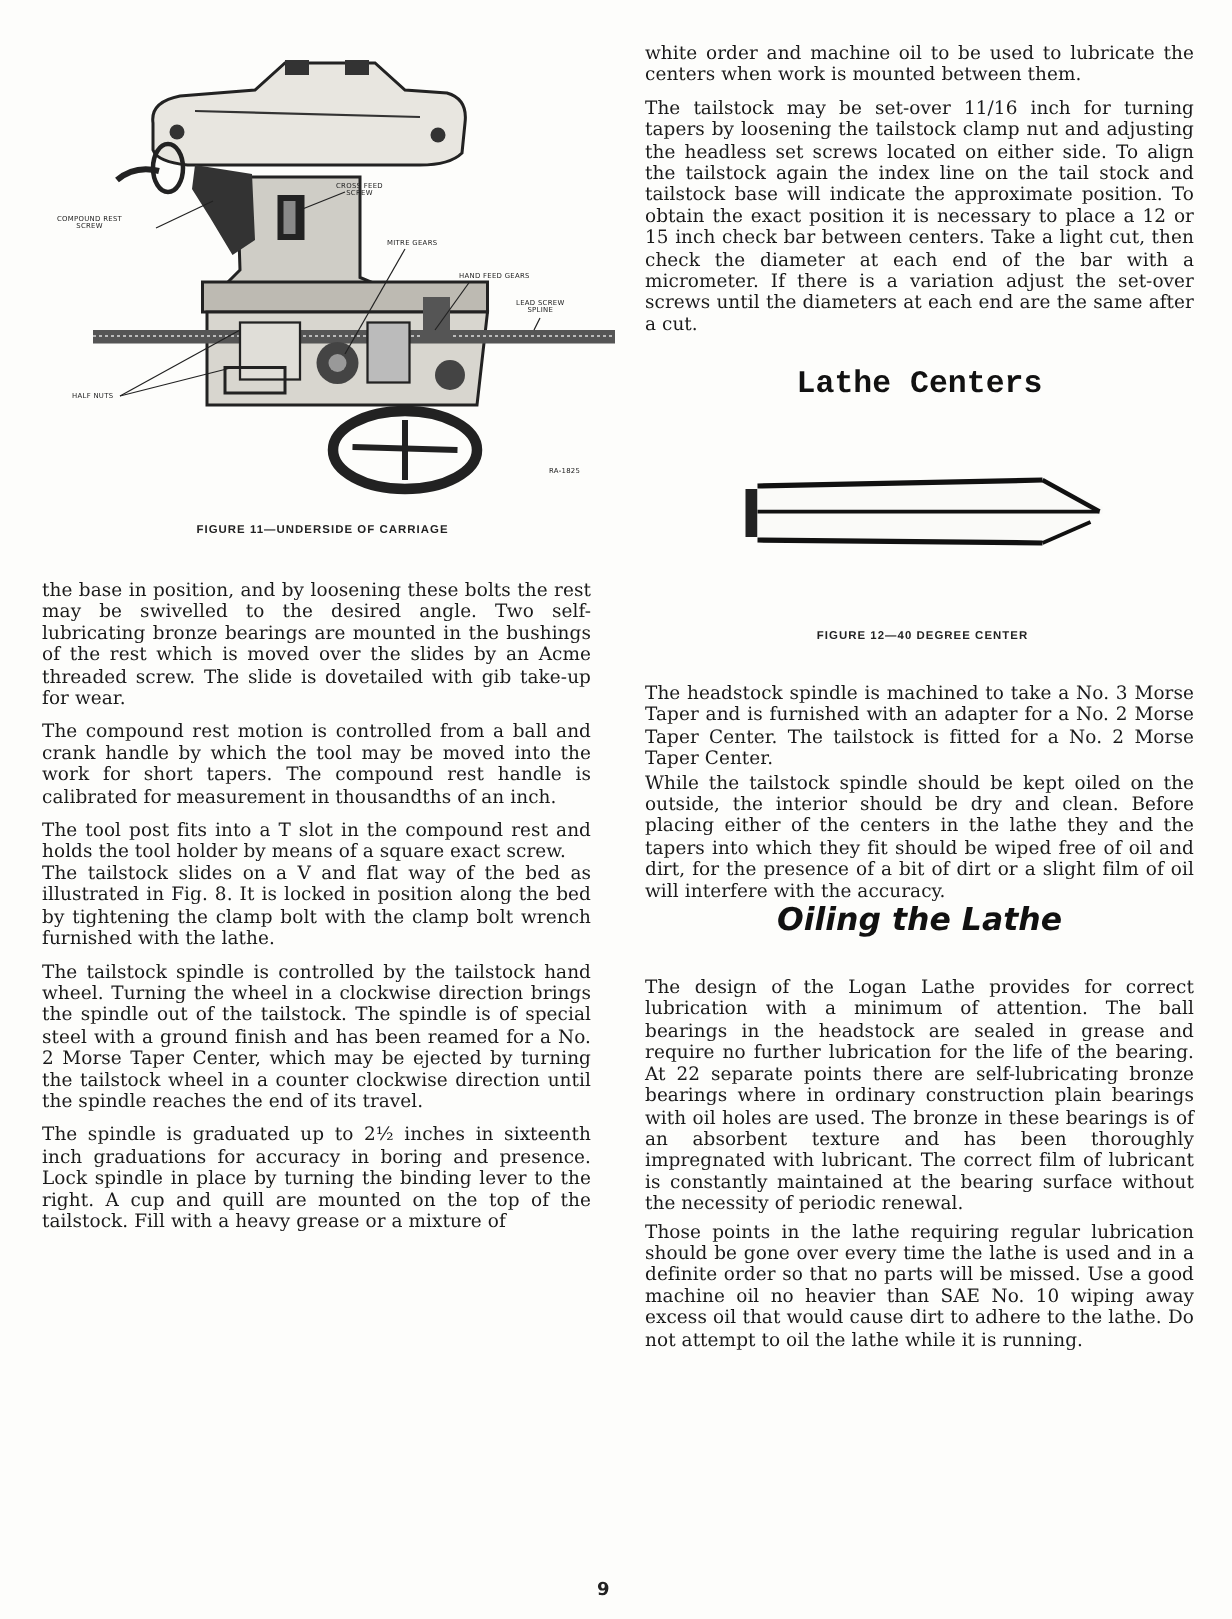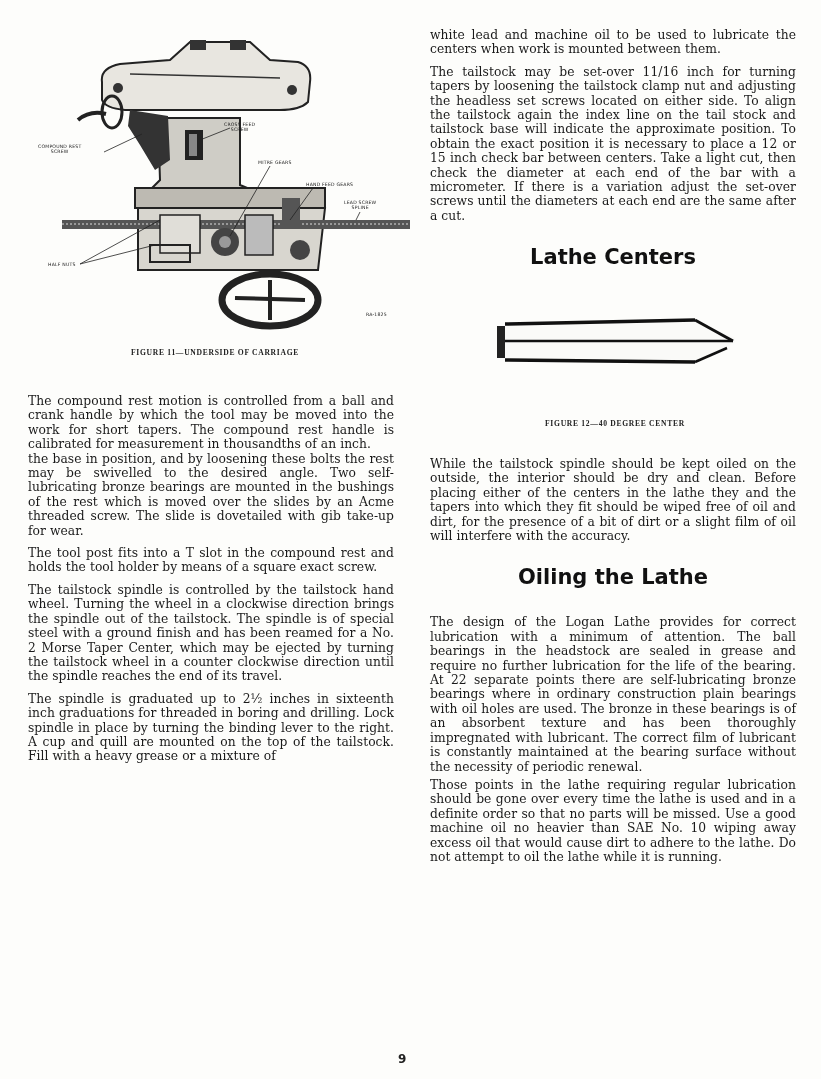--- a/index.html
+++ b/index.html
@@ -12,21 +12,21 @@
   .right { left: 430px; }
   p.body {
     margin: 0; font-size: 12.3px; line-height: 14.4px; text-align: justify;
     letter-spacing: 0.05px;
   }
   h2.heading {
     margin: 0; font-family: "DejaVu Sans", sans-serif; font-weight: bold;
     font-size: 21px; text-align: center; color: #111;
   }
   .caption {
-    font-family: Liberation Serif, serif; font-weight: bold; font-size: 7.6px;
+    font-family: Liberation Sans, sans-serif; font-weight: bold; font-size: 7.6px;
     letter-spacing: 0.7px; text-align: center; color: #222;
   }
   .callout {
     position: absolute; font-family: "DejaVu Sans", sans-serif; font-size: 4.6px;
     color: #222; letter-spacing: 0.2px; line-height: 5px; text-align: center; white-space: nowrap;
   }
   .page-num {
     position: absolute; left: 398px; top: 1052px; font-family: "DejaVu Sans", sans-serif;
     font-weight: bold; font-size: 12px; color: #222;
   }
@@ -90,46 +90,48 @@
   <div class="callout" style="left:228px;top:130px;">MITRE GEARS</div>
   <div class="callout" style="left:276px;top:152px;">HAND FEED GEARS</div>
   <div class="callout" style="left:314px;top:170px;white-space:pre;">LEAD SCREW
 SPLINE</div>
   <div class="callout" style="left:18px;top:232px;">HALF NUTS</div>
   <div class="callout" style="left:336px;top:282px;">RA-1825</div>
 </div>
 <div class="caption" style="position:absolute;left:60px;top:348px;width:310px;">FIGURE 11—UNDERSIDE OF CARRIAGE</div>
 
 <div class="col left" style="top:386px;">
+  <p class="body">the base in position, and by loosening these bolts the rest may be swivelled to the desired angle. Two self-lubricating bronze bearings are mounted in the bushings of the rest which is moved over the slides by an Acme threaded screw. The slide is dovetailed with gib take-up for wear.</p>
   <p class="body" style="margin-top:8px;">The compound rest motion is controlled from a ball and crank handle by which the tool may be moved into the work for short tapers. The compound rest handle is calibrated for measurement in thousandths of an inch.</p>
-  <p class="body">the base in position, and by loosening these bolts the rest may be swivelled to the desired angle. Two self-lubricating bronze bearings are mounted in the bushings of the rest which is moved over the slides by an Acme threaded screw. The slide is dovetailed with gib take-up for wear.</p>
   <p class="body" style="margin-top:8px;">The tool post fits into a T slot in the compound rest and holds the tool holder by means of a square exact screw.</p>
+  <p class="body">The tailstock slides on a V and flat way of the bed as illustrated in Fig. 8. It is locked in position along the bed by tightening the clamp bolt with the clamp bolt wrench furnished with the lathe.</p>
   <p class="body" style="margin-top:8px;">The tailstock spindle is controlled by the tailstock hand wheel. Turning the wheel in a clockwise direction brings the spindle out of the tailstock. The spindle is of special steel with a ground finish and has been reamed for a No. 2 Morse Taper Center, which may be ejected by turning the tailstock wheel in a counter clockwise direction until the spindle reaches the end of its travel.</p>
-  <p class="body" style="margin-top:8px;">The spindle is graduated up to 2½ inches in sixteenth inch graduations for threaded in boring and drilling. Lock spindle in place by turning the binding lever to the right. A cup and quill are mounted on the top of the tailstock. Fill with a heavy grease or a mixture of</p>
+  <p class="body" style="margin-top:8px;">The spindle is graduated up to 2½ inches in sixteenth inch graduations for accuracy in boring and presence. Lock spindle in place by turning the binding lever to the right. A cup and quill are mounted on the top of the tailstock. Fill with a heavy grease or a mixture of</p>
 </div>
 
 <div class="col right" style="top:28px;">
-  <p class="body">white lead and machine oil to be used to lubricate the centers when work is mounted between them.</p>
+  <p class="body">white order and machine oil to be used to lubricate the centers when work is mounted between them.</p>
   <p class="body" style="margin-top:8px;">The tailstock may be set-over 11/16 inch for turning tapers by loosening the tailstock clamp nut and adjusting the headless set screws located on either side. To align the tailstock again the index line on the tail stock and tailstock base will indicate the approximate position. To obtain the exact position it is necessary to place a 12 or 15 inch check bar between centers. Take a light cut, then check the diameter at each end of the bar with a micrometer. If there is a variation adjust the set-over screws until the diameters at each end are the same after a cut.</p>
-  <h2 class="heading" style="margin-top:22px;">Lathe Centers</h2>
+  <h2 class="heading" style="margin-top:22px;font-family:Liberation Mono, monospace;">Lathe Centers</h2>
 </div>
 
 <div style="position:absolute;left:495px;top:312px;width:240px;height:60px;">
   <svg width="240" height="60" viewBox="0 0 240 60">
     <rect x="2" y="14" width="8" height="32" fill="#222"></rect>
     <path d="M10 12 L200 8 L245 28 L200 50 L10 48 Z" fill="#fafaf8" stroke="none"></path>
     <line x1="10" y1="12" x2="200" y2="8" stroke="#111" stroke-width="3.5"></line>
     <line x1="10" y1="29" x2="238" y2="29" stroke="#111" stroke-width="2.5"></line>
     <line x1="10" y1="48" x2="200" y2="50" stroke="#111" stroke-width="3.5"></line>
     <path d="M200 8 L238 29" stroke="#111" stroke-width="3"></path>
     <path d="M200 50 L232 36" stroke="#111" stroke-width="2.5"></path>
   </svg>
 </div>
 <div class="caption" style="position:absolute;left:470px;top:419px;width:290px;">FIGURE 12—40 DEGREE CENTER</div>
 
 <div class="col right" style="top:455px;">
+  <p class="body">The headstock spindle is machined to take a No. 3 Morse Taper and is furnished with an adapter for a No. 2 Morse Taper Center. The tailstock is fitted for a No. 2 Morse Taper Center.</p>
   <p class="body" style="margin-top:2px;">While the tailstock spindle should be kept oiled on the outside, the interior should be dry and clean. Before placing either of the centers in the lathe they and the tapers into which they fit should be wiped free of oil and dirt, for the presence of a bit of dirt or a slight film of oil will interfere with the accuracy.</p>
-  <h2 class="heading" style="margin-top:22px;margin-bottom:26px;">Oiling the Lathe</h2>
+  <h2 class="heading" style="margin-bottom:26px;font-style:italic;">Oiling the Lathe</h2>
   <p class="body">The design of the Logan Lathe provides for correct lubrication with a minimum of attention. The ball bearings in the headstock are sealed in grease and require no further lubrication for the life of the bearing. At 22 separate points there are self-lubricating bronze bearings where in ordinary construction plain bearings with oil holes are used. The bronze in these bearings is of an absorbent texture and has been thoroughly impregnated with lubricant. The correct film of lubricant is constantly maintained at the bearing surface without the necessity of periodic renewal.</p>
   <p class="body" style="margin-top:4px;">Those points in the lathe requiring regular lubrication should be gone over every time the lathe is used and in a definite order so that no parts will be missed. Use a good machine oil no heavier than SAE No. 10 wiping away excess oil that would cause dirt to adhere to the lathe. Do not attempt to oil the lathe while it is running.</p>
 </div>
 
 <div class="page-num">9</div>
 
 </body></html>

